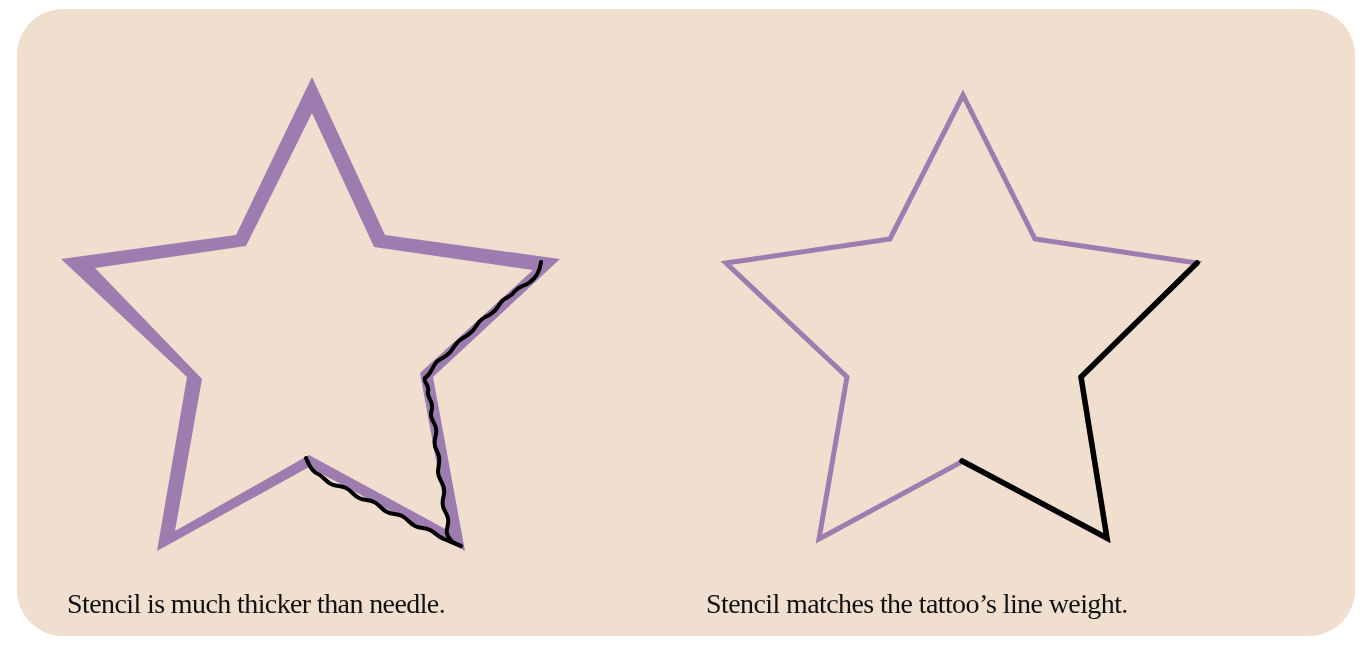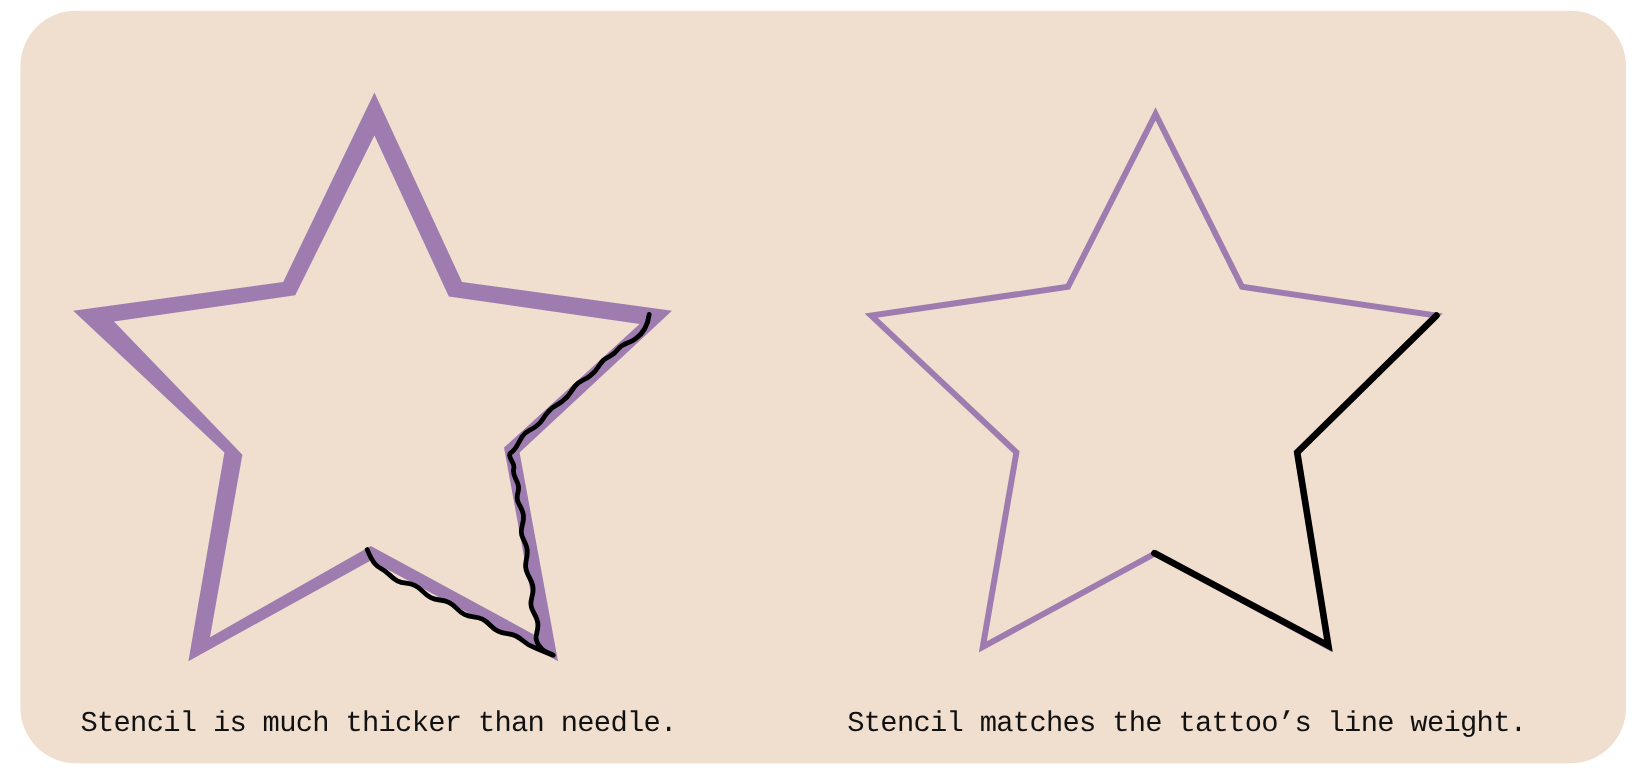--- a/index.html
+++ b/index.html
@@ -22,22 +22,22 @@
     .diagram-svg {
       position: absolute;
       left: 0;
       top: 0;
       width: 1365px;
       height: 649px;
     }
     .caption {
       position: absolute;
       top: 584px;
-      font-family: Liberation Mono, monospace;
-      font-size: 24px;
+      font-family: Liberation Serif, serif;
+      font-size: 28px;
       color: #111111;
       letter-spacing: -0.6px;
       white-space: nowrap;
       line-height: 40px;
     }
     .caption-left { left: 67px; }
     .caption-right { left: 706px; text-align: center; }
   </style>
 </head>
 <body>

